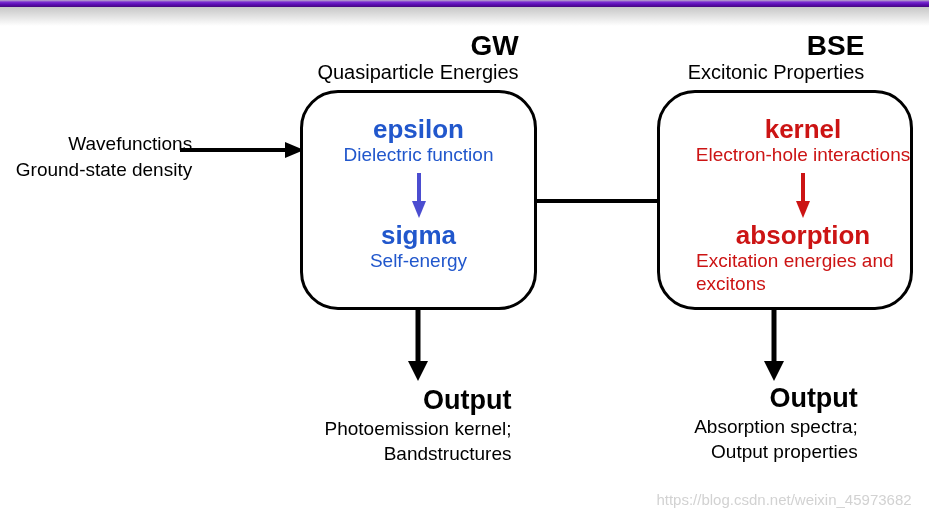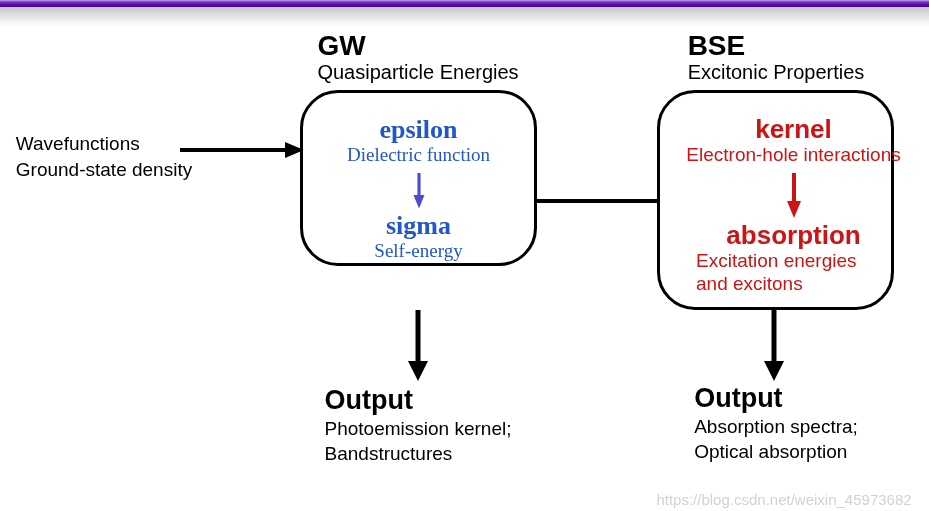--- a/index.html
+++ b/index.html
@@ -16,21 +16,21 @@
   
   .topbar {
     left:0; top:0; width:929px; height:7px;
     background:linear-gradient(to bottom, #bcaecb 0%, #7a2bd0 30%, var(--color-bar_purple) 65%, #46077e 100%);
   }
   .topfade {
     left:0; top:7px; width:929px; height:19px;
     background:linear-gradient(to bottom, #c7c7c7 0%, #ffffff 100%);
   }
 
-  .center { transform:translateX(-50%); text-align:left; }
+  .center { transform:translateX(-50%); text-align:right; }
 
   .col-header-title { font-size:28px; font-weight:bold; line-height:1.05; }
   .col-header-sub   { font-size:20px; line-height:1.2; white-space:nowrap; }
 
   .flow-box {
     box-sizing:border-box;
     border:3px solid #000;
     border-radius:38px;
     background:#fff;
     display:flex; flex-direction:column; align-items:center;
@@ -80,32 +80,32 @@
 <div class="abs center" style="left:104px; top:131px;">
   <div class="side-line">Wavefunctions</div>
   <div class="side-line">Ground-state density</div>
 </div>
 
 <svg class="abs black-arrow" style="left:180px; top:140px;" width="126" height="20" viewBox="0 0 126 20">
   <line x1="0" y1="10" x2="107" y2="10" stroke="currentColor" stroke-width="4"></line>
   <polygon points="105,2 105,18 124,10" fill="currentColor"></polygon>
 </svg>
 
-<div class="abs flow-box" style="left:300px; top:90px; width:237px; height:176px;font-family:Liberation Serif, serif;">
+<div class="abs flow-box" style="left:300px; top:90px; width:237px; height:220px;">
   <div class="kw blue">epsilon</div>
   <div class="desc blue">Dielectric function</div>
   <svg class="arrow-v blue-arrow" width="18" height="46" viewBox="0 0 18 46">
     <line x1="9" y1="0" x2="9" y2="30" stroke="currentColor" stroke-width="4"></line>
     <polygon points="2,28 16,28 9,45" fill="currentColor"></polygon>
   </svg>
   <div class="kw blue">sigma</div>
   <div class="desc blue">Self-energy</div>
 </div>
 
-<div class="abs flow-box" style="left:657px; top:90px; width:237px; height:220px;padding-left:36px;">
+<div class="abs flow-box" style="left:657px; top:90px; width:256px; height:220px;padding-left:36px;">
   <div class="kw red">kernel</div>
   <div class="desc red">Electron-hole interactions</div>
   <svg class="arrow-v red-arrow" width="18" height="46" viewBox="0 0 18 46">
     <line x1="9" y1="0" x2="9" y2="30" stroke="currentColor" stroke-width="4"></line>
     <polygon points="2,28 16,28 9,45" fill="currentColor"></polygon>
   </svg>
   <div class="kw red">absorption</div>
   <div class="desc red wrap">Excitation energies and excitons</div>
 </div>
 
@@ -123,16 +123,16 @@
 
 <div class="abs center" style="left:418px; top:386px;">
   <div class="side-title">Output</div>
   <div class="side-line">Photoemission kernel;</div>
   <div class="side-line">Bandstructures</div>
 </div>
 
 <div class="abs center" style="left:776px; top:384px;">
   <div class="side-title">Output</div>
   <div class="side-line">Absorption spectra;</div>
-  <div class="side-line">Optical absorption</div>
+  <div class="side-line">Output properties</div>
 </div>
 
 <div class="abs center watermark" style="left:784px; top:483px;">https://blog.csdn.net/weixin_45973682</div>
 
 </body></html>

